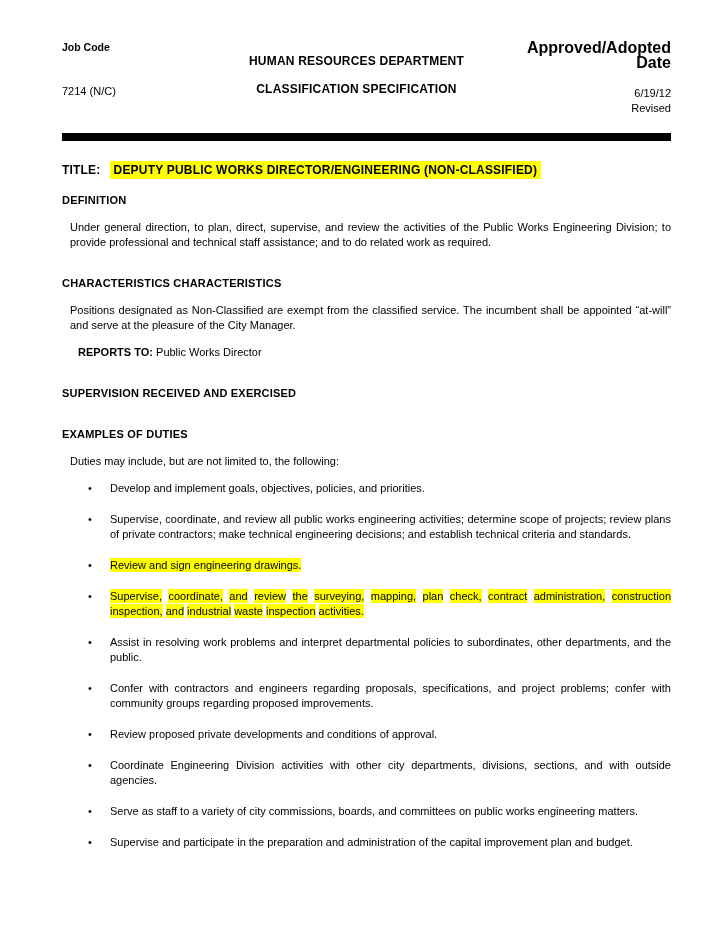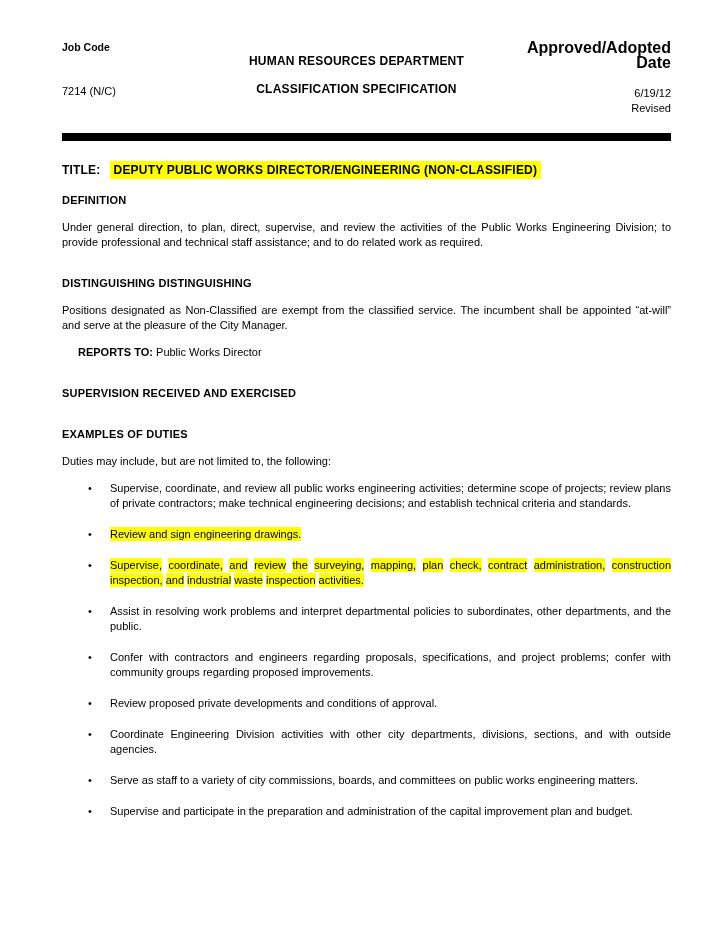--- a/index.html
+++ b/index.html
@@ -41,21 +41,21 @@
     margin-left: 9px;
     text-align: right;
   }
 
   h3.sec-heading {
     font-size: 11px; font-weight: bold;
     margin: 26px 0 12px 0;
     letter-spacing: 0.2px;
   }
   h3.first { margin-top: 15px; }
-  p.body-text { margin: 0 0 12px 0; text-align: justify; }
+  p.body-text { margin: 0 0 12px 8px; text-align: justify; }
   p.reports-line { margin: 0 0 12px 16px; }
 
   
   ul.duties { margin: 2px 0 0 26px; padding: 0; list-style: none; }
   ul.duties li {
     position: relative;
     padding-left: 22px;
     margin-bottom: 16px;
     text-align: justify;
   }
@@ -90,31 +90,32 @@
 
   <div class="black-bar"></div>
 
   <div class="title-line">
     <span class="title-label">TITLE:</span><span class="title-text">DEPUTY PUBLIC WORKS DIRECTOR/ENGINEERING (NON-CLASSIFIED)</span>
   </div>
 
   <h3 class="sec-heading first">DEFINITION</h3>
   <p class="body-text">Under general direction, to plan, direct, supervise, and review the activities of the Public Works Engineering Division; to provide professional and technical staff assistance; and to do related work as required.</p>
 
-  <h3 class="sec-heading">DISTINGUISHING DISTINGUISHING</h3>
+  <h3 class="sec-heading">CHARACTERISTICS CHARACTERISTICS</h3>
   <p class="body-text">Positions designated as Non-Classified are exempt from the classified service. The incumbent shall be appointed “at-will” and serve at the pleasure of the City Manager.</p>
 
   <p class="reports-line"><span class="bold">REPORTS TO:</span> <span>Public Works Director</span></p>
 
   <h3 class="sec-heading">SUPERVISION RECEIVED AND EXERCISED</h3>
 
   <h3 class="sec-heading">EXAMPLES OF DUTIES</h3>
   <p class="body-text">Duties may include, but are not limited to, the following:</p>
 
   <ul class="duties">
+      <li><span class="duty-text">Develop and implement goals, objectives, policies, and priorities.</span></li>
       <li><span class="duty-text">Supervise, coordinate, and review all public works engineering activities; determine scope of projects; review plans of private contractors; make technical engineering decisions; and establish technical criteria and standards.</span></li>
       <li><span class="duty-text"><span class="hl">Review and sign engineering drawings.</span></span></li>
       <li><span class="duty-text"><span class="hl">Supervise,</span> <span class="hl">coordinate,</span> <span class="hl">and</span> <span class="hl">review</span> <span class="hl">the</span> <span class="hl">surveying,</span> <span class="hl">mapping,</span> <span class="hl">plan</span> <span class="hl">check,</span> <span class="hl">contract</span> <span class="hl">administration,</span> <span class="hl">construction</span> <span class="hl">inspection,</span> <span class="hl">and</span> <span class="hl">industrial</span> <span class="hl">waste</span> <span class="hl">inspection</span> <span class="hl">activities.</span></span></li>
       <li><span class="duty-text">Assist in resolving work problems and interpret departmental policies to subordinates, other departments, and the public.</span></li>
       <li><span class="duty-text">Confer with contractors and engineers regarding proposals, specifications, and project problems; confer with community groups regarding proposed improvements.</span></li>
       <li><span class="duty-text">Review proposed private developments and conditions of approval.</span></li>
       <li><span class="duty-text">Coordinate Engineering Division activities with other city departments, divisions, sections, and with outside agencies.</span></li>
       <li><span class="duty-text">Serve as staff to a variety of city commissions, boards, and committees on public works engineering matters.</span></li>
       <li><span class="duty-text">Supervise and participate in the preparation and administration of the capital improvement plan and budget.</span></li>
     </ul>

